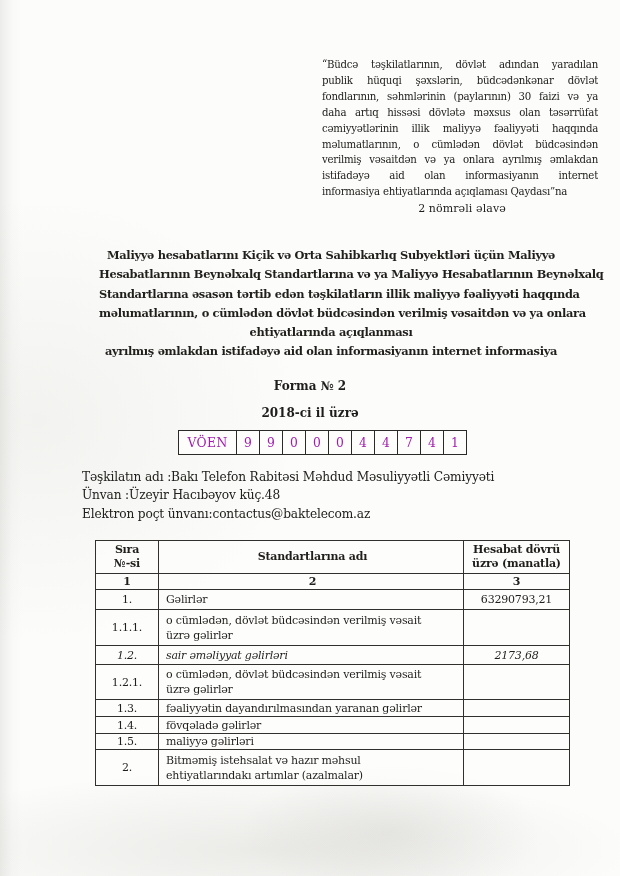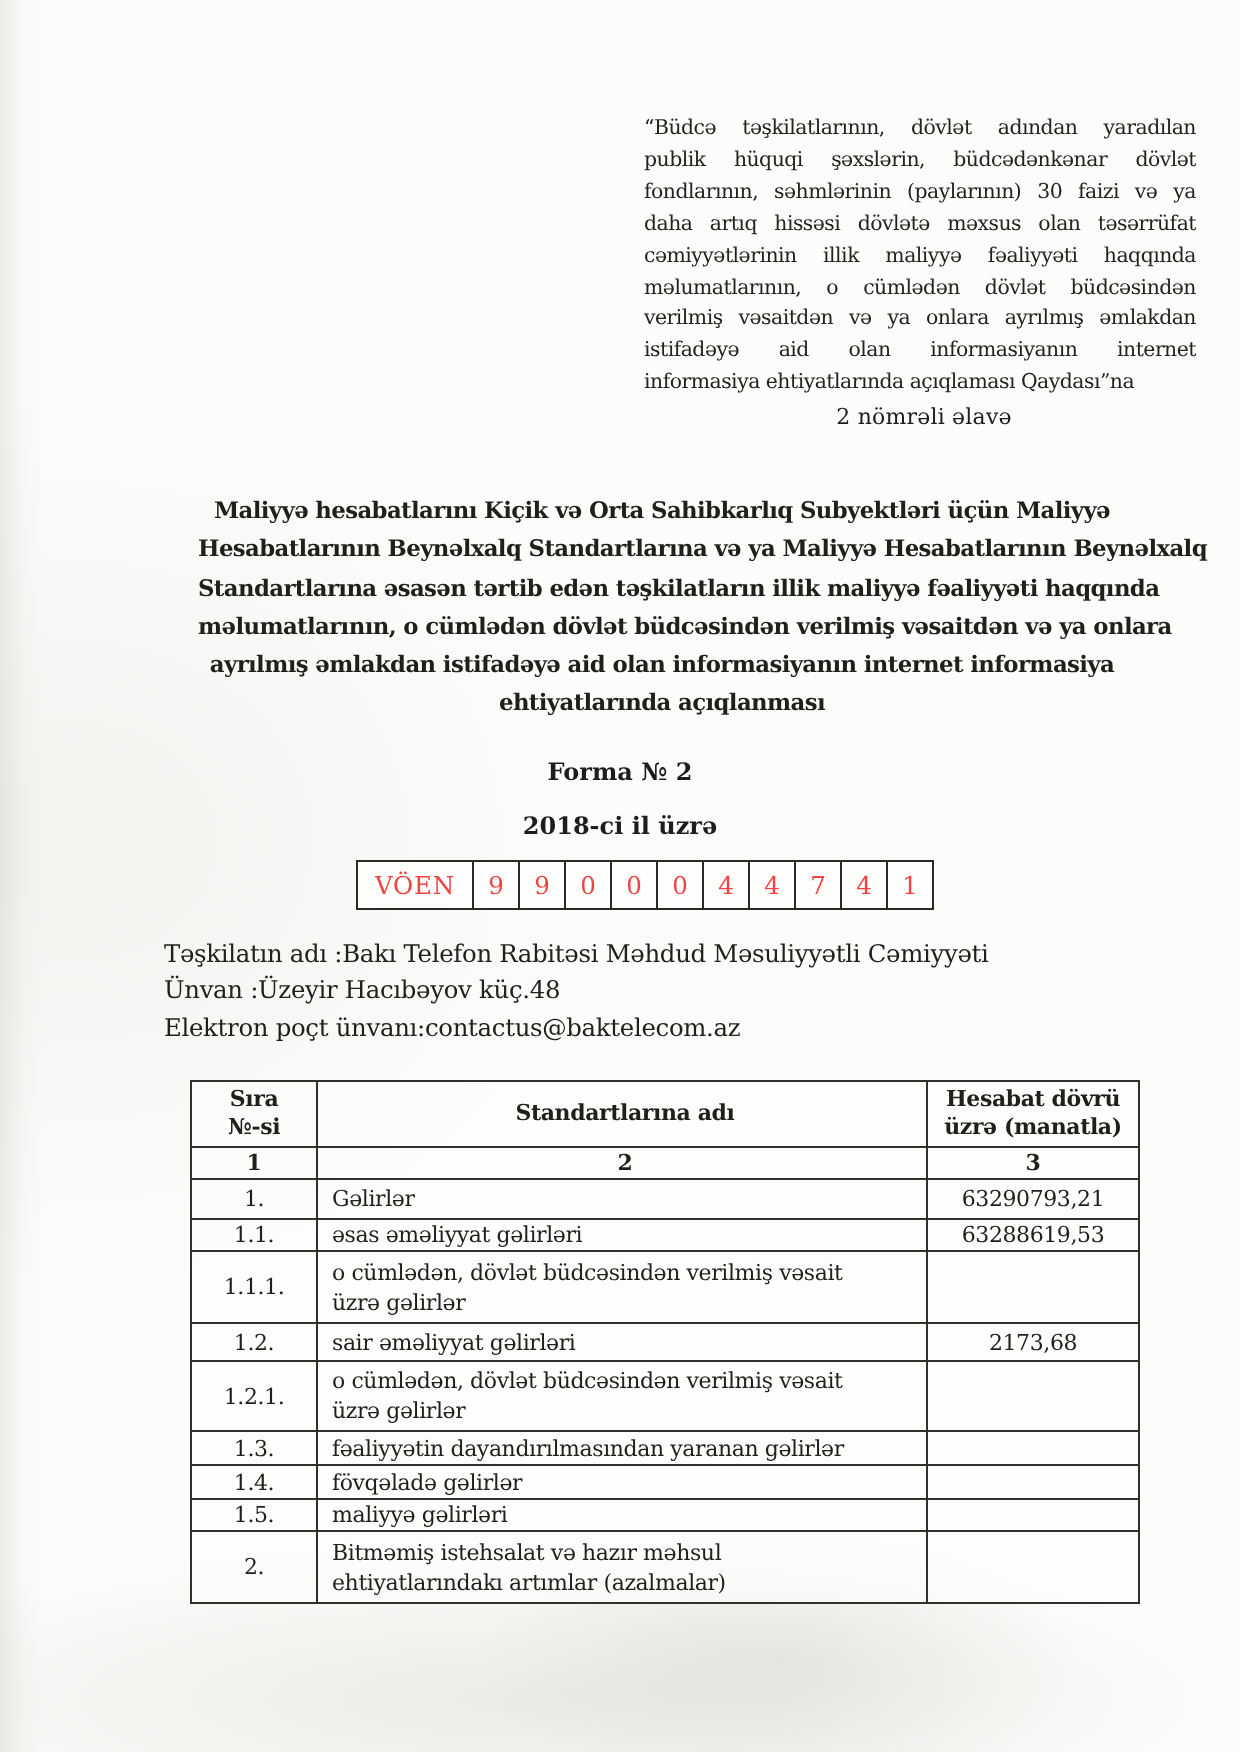--- a/index.html
+++ b/index.html
@@ -71,21 +71,21 @@
   .voen-box {
     left: 178px; top: 430px; height: 23px;
     display: flex;
     border: 1.8px solid #2b2a27;
     background: #fdfdfb;
   }
   .voen-cell {
     display: flex; align-items: center; justify-content: center;
     border-left: 1.6px solid #2b2a27;
     font-size: 12.3px;
-    color: #ef4444;
+    color: #a21caf;
   }
   .voen-cell.label { width: 57px; border-left: none; letter-spacing: 0.4px; }
   .voen-cell.digit { width: 22px; }
 
   
   .org-block {
     left: 82px; top: 468px;
     font-size: 12.2px;
     line-height: 18.3px;
     letter-spacing: -0.15px;
@@ -115,21 +115,21 @@
   .report-table .c1 { width: 62px;  text-align: center; }
   .report-table .c2 { width: 293px; text-align: left; padding: 0 4px 0 7px; }
   .report-table .c3 { width: 105px; text-align: center; }
   .report-table th { font-weight: bold; line-height: 14.5px; white-space: pre-line; }
   .report-table .head-row { height: 33px; }
   .report-table .num-row  { height: 16px; font-weight: bold; }
   .report-table td.c2 { white-space: pre-line; line-height: 15px; }
   .rh-20 { height: 20px; }
   .rh-16 { height: 16px; }
   .rh-36 { height: 36px; }
-  .rh-19 { height: 19px; }
+  .rh-19 { height: 19px; font-style: italic; }
   .rh-35 { height: 35px; }
   .rh-17 { height: 17px; }
   .rh-15 { height: 15px; }
 </style>
 </head>
 <body>
 
 <div class="page">
 
   <div class="abs quote-block">
@@ -144,22 +144,22 @@
     <div class="quote-line last">informasiya ehtiyatlarında açıqlaması Qaydası”na</div>
   </div>
 
   <div class="abs annex-label">2 nömrəli əlavə</div>
 
   <div class="abs title-block">
     <div class="title-line">Maliyyə hesabatlarını Kiçik və Orta Sahibkarlıq Subyektləri üçün Maliyyə</div>
     <div class="title-line">Hesabatlarının Beynəlxalq Standartlarına və ya Maliyyə Hesabatlarının Beynəlxalq</div>
     <div class="title-line">Standartlarına əsasən tərtib edən təşkilatların illik maliyyə fəaliyyəti haqqında</div>
     <div class="title-line">məlumatlarının, o cümlədən dövlət büdcəsindən verilmiş vəsaitdən və ya onlara</div>
+    <div class="title-line">ehtiyatlarında açıqlanması</div>
     <div class="title-line">ayrılmış əmlakdan istifadəyə aid olan informasiyanın internet informasiya</div>
-    <div class="title-line">ehtiyatlarında açıqlanması</div>
   </div>
 
   <div class="abs form-label">Forma № 2</div>
   <div class="abs period-label">2018-ci il üzrə</div>
 
   <div class="abs voen-box">
     <div class="voen-cell label">VÖEN</div>
     <div class="voen-cell digit">9</div>
     <div class="voen-cell digit">9</div>
     <div class="voen-cell digit">0</div>
@@ -189,25 +189,20 @@
     <tr class="num-row">
       <td class="c1">1</td>
       <td class="c2" style="text-align:center; white-space:nowrap;">2</td>
       <td class="c3">3</td>
     </tr>
     <tr class="rh-20">
       <td class="c1">1.</td>
       <td class="c2">Gəlirlər</td>
       <td class="c3">63290793,21</td>
     </tr>
-    <tr class="rh-16">
-      <td class="c1">1.1.</td>
-      <td class="c2">əsas əməliyyat gəlirləri</td>
-      <td class="c3">63288619,53</td>
-    </tr>
     <tr class="rh-36">
       <td class="c1">1.1.1.</td>
       <td class="c2">o cümlədən, dövlət büdcəsindən verilmiş vəsait
 üzrə gəlirlər</td>
       <td class="c3"></td>
     </tr>
     <tr class="rh-19">
       <td class="c1">1.2.</td>
       <td class="c2">sair əməliyyat gəlirləri</td>
       <td class="c3">2173,68</td>

